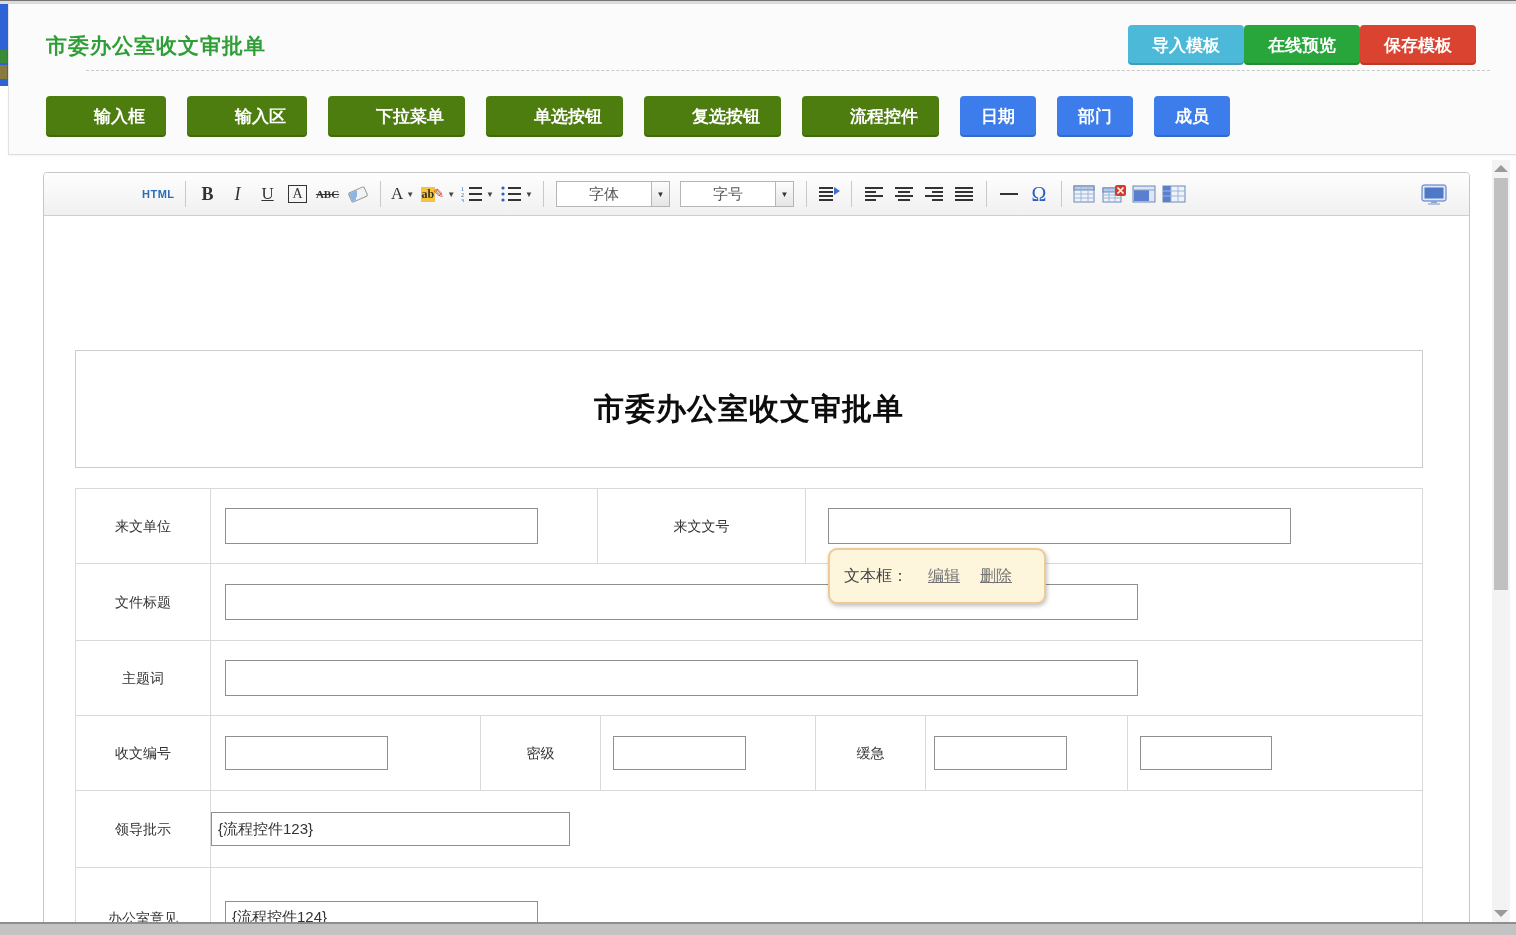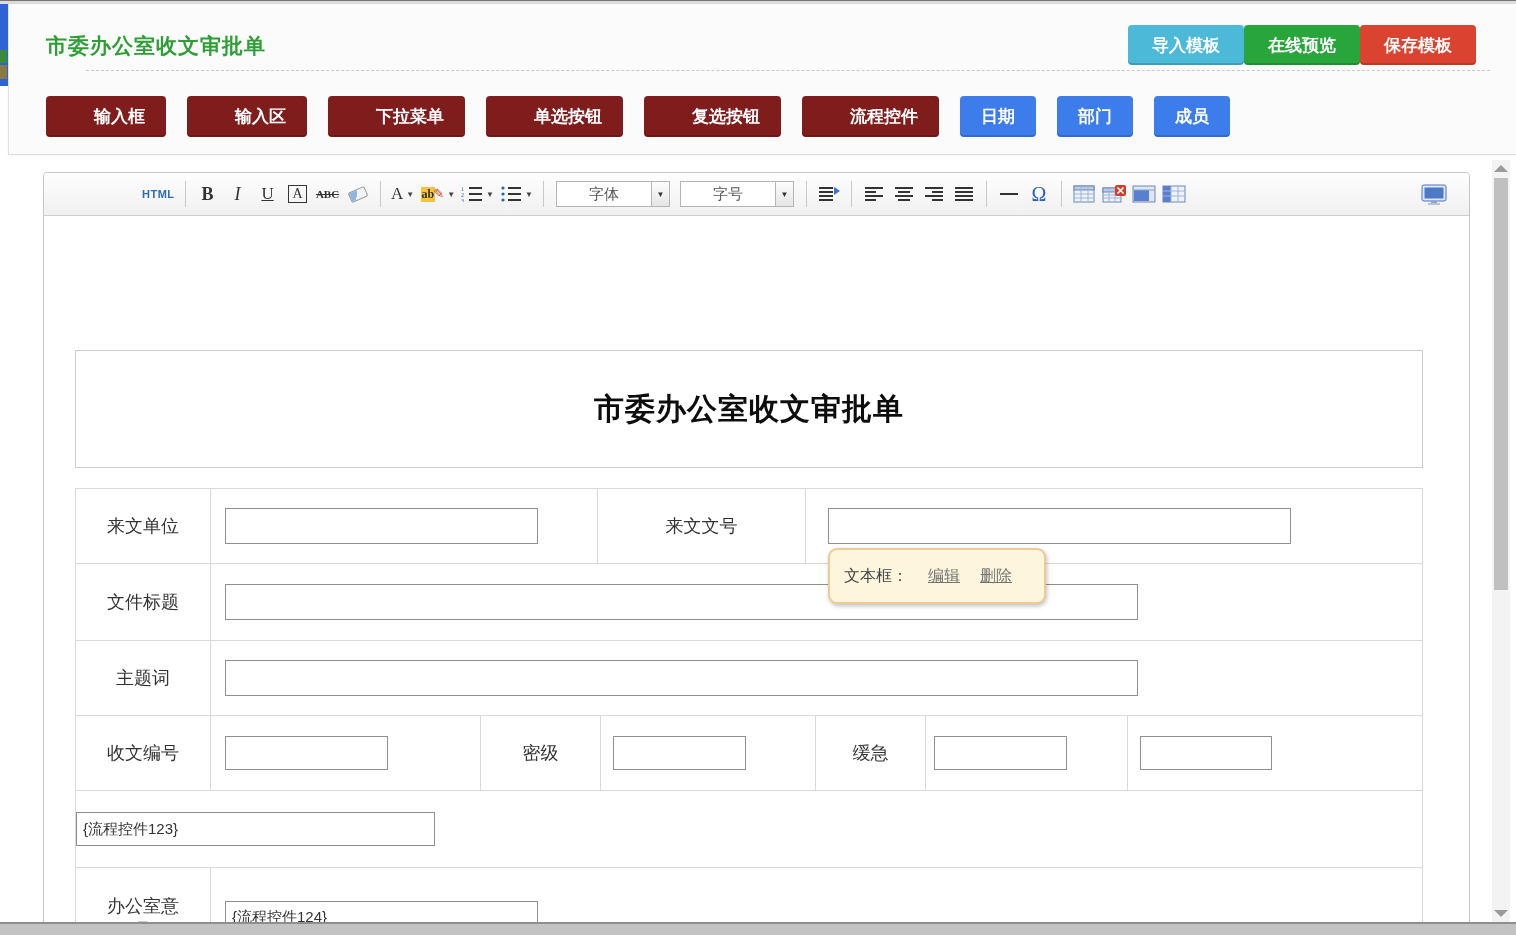--- a/index.html
+++ b/index.html
@@ -22,21 +22,21 @@
   .dashed-sep { position:absolute; left:77px; right:26px; top:66px; border-top:1px dashed #c9c9c9; }
   .actions { position:absolute; top:21px; right:40px; display:flex; }
   .act { height:40px; padding:0 24px; font-size:17px; font-weight:bold; color:#fff; border:none; border-radius:4px;
          cursor:pointer; box-shadow:inset 0 -2px rgba(0,0,0,.15); font-family:inherit; }
   .act.import { background:#4cb9d8; }
   .act.preview{ background:#28a63c; }
   .act.save   { background:#d9432f; }
   .palette { position:absolute; left:37px; top:92px; display:flex; gap:21px; }
   .pal { height:41px; padding:0 21px; font-size:17px; font-weight:bold; color:#fff; border:none; border-radius:4px;
          cursor:pointer; box-shadow:inset 0 -2px rgba(0,0,0,.14); font-family:inherit; }
-  .pal.light { background:#7f1d1d;padding-left:48px; }
+  .pal.light { background:#4d7c0f;padding-left:48px; }
   .pal.dark  { background:#3d7ceb; }
 
   
   .editor { position:absolute; left:43px; top:172px; width:1427px; height:790px; background:#fff;
             border:1px solid #c6c6c6; border-radius:4px 4px 0 0; z-index:3; }
   .toolbar { height:43px; border-bottom:1px solid #cfcfcf; background:linear-gradient(#fefefe,#f0f0f0);
              border-radius:3px 3px 0 0; display:flex; align-items:center; padding-left:95px; }
   .tb { display:inline-flex; align-items:center; justify-content:center; min-width:24px; height:28px; margin:0 3px;
         color:#333; font-family:"Liberation Serif",serif; font-size:17px; cursor:pointer; }
   .sep { width:1px; height:26px; background:#c9c9c9; margin:0 7px; }
@@ -61,21 +61,21 @@
 
   
   .canvas { position:relative; width:100%; height:745px; }
   .form-titlebox { position:absolute; left:31px; top:134px; width:1348px; height:118px; border:1px solid #cccccc;
                    display:flex; align-items:center; justify-content:center; }
   .form-title { font-size:30px; font-weight:bold; color:#0d0d0d; letter-spacing:1px; }
   .formtable { position:absolute; left:31px; top:272px; width:1348px; border:1px solid #d9d9d9; border-bottom:none; background:#fff; }
   .frow { display:flex; border-bottom:1px solid #d9d9d9; align-items:stretch; }
   .cell { border-right:1px solid #d9d9d9; display:flex; align-items:center; }
   .cell:last-child { border-right:none; flex:1; }
-  .lbl { justify-content:center; font-size:18px; color:#333; text-align:center; line-height:24px; }
+  .lbl { justify-content:center; font-size:14px; color:#333; text-align:center; line-height:24px; }
   .lbl .lbl-inner { width:80px; }
   input.fi { height:34px; border:1px solid #8f8f8f; background:#fff; font-size:15px; color:#333; padding:0 6px; border-radius:0; }
   .h36 { height:36px !important; }
 
   
   .tooltip { position:absolute; left:828px; top:548px; width:218px; height:56px; background:#fdf6dd;
              border:2px solid #edca96; border-radius:9px; box-shadow:1px 2px 4px rgba(0,0,0,.25);
              display:flex; align-items:center; padding:0 14px; font-size:16px; color:#444; z-index:40;
              font-family:"Liberation Serif",serif; }
   .tooltip a { color:#737373; text-decoration:underline; cursor:pointer;margin-left:20px; }
@@ -325,20 +325,21 @@
         <div class="cell lbl" style="width:110px">缓急</div>
         <div class="cell" style="width:202px">
           <input class="fi" style="width: 133px; margin-left: 8px;">
         </div>
         <div class="cell" style="width:188px">
           <input class="fi" style="width: 132px; margin-left: 12px;">
         </div>
       </div>
 
       <div class="frow" style="height:77px">
+        <div class="cell lbl" style="width:135px">领导批示</div>
         <div class="cell" style="width:1215px">
           <input class="fi" style="width: 359px; margin-left: 0;" value="{流程控件123}">
         </div>
       </div>
 
       <div class="frow" style="height:100px">
         <div class="cell lbl" style="width:135px">
           <div class="lbl-inner">办公室意见</div>
         </div>
         <div class="cell" style="width:1215px">

